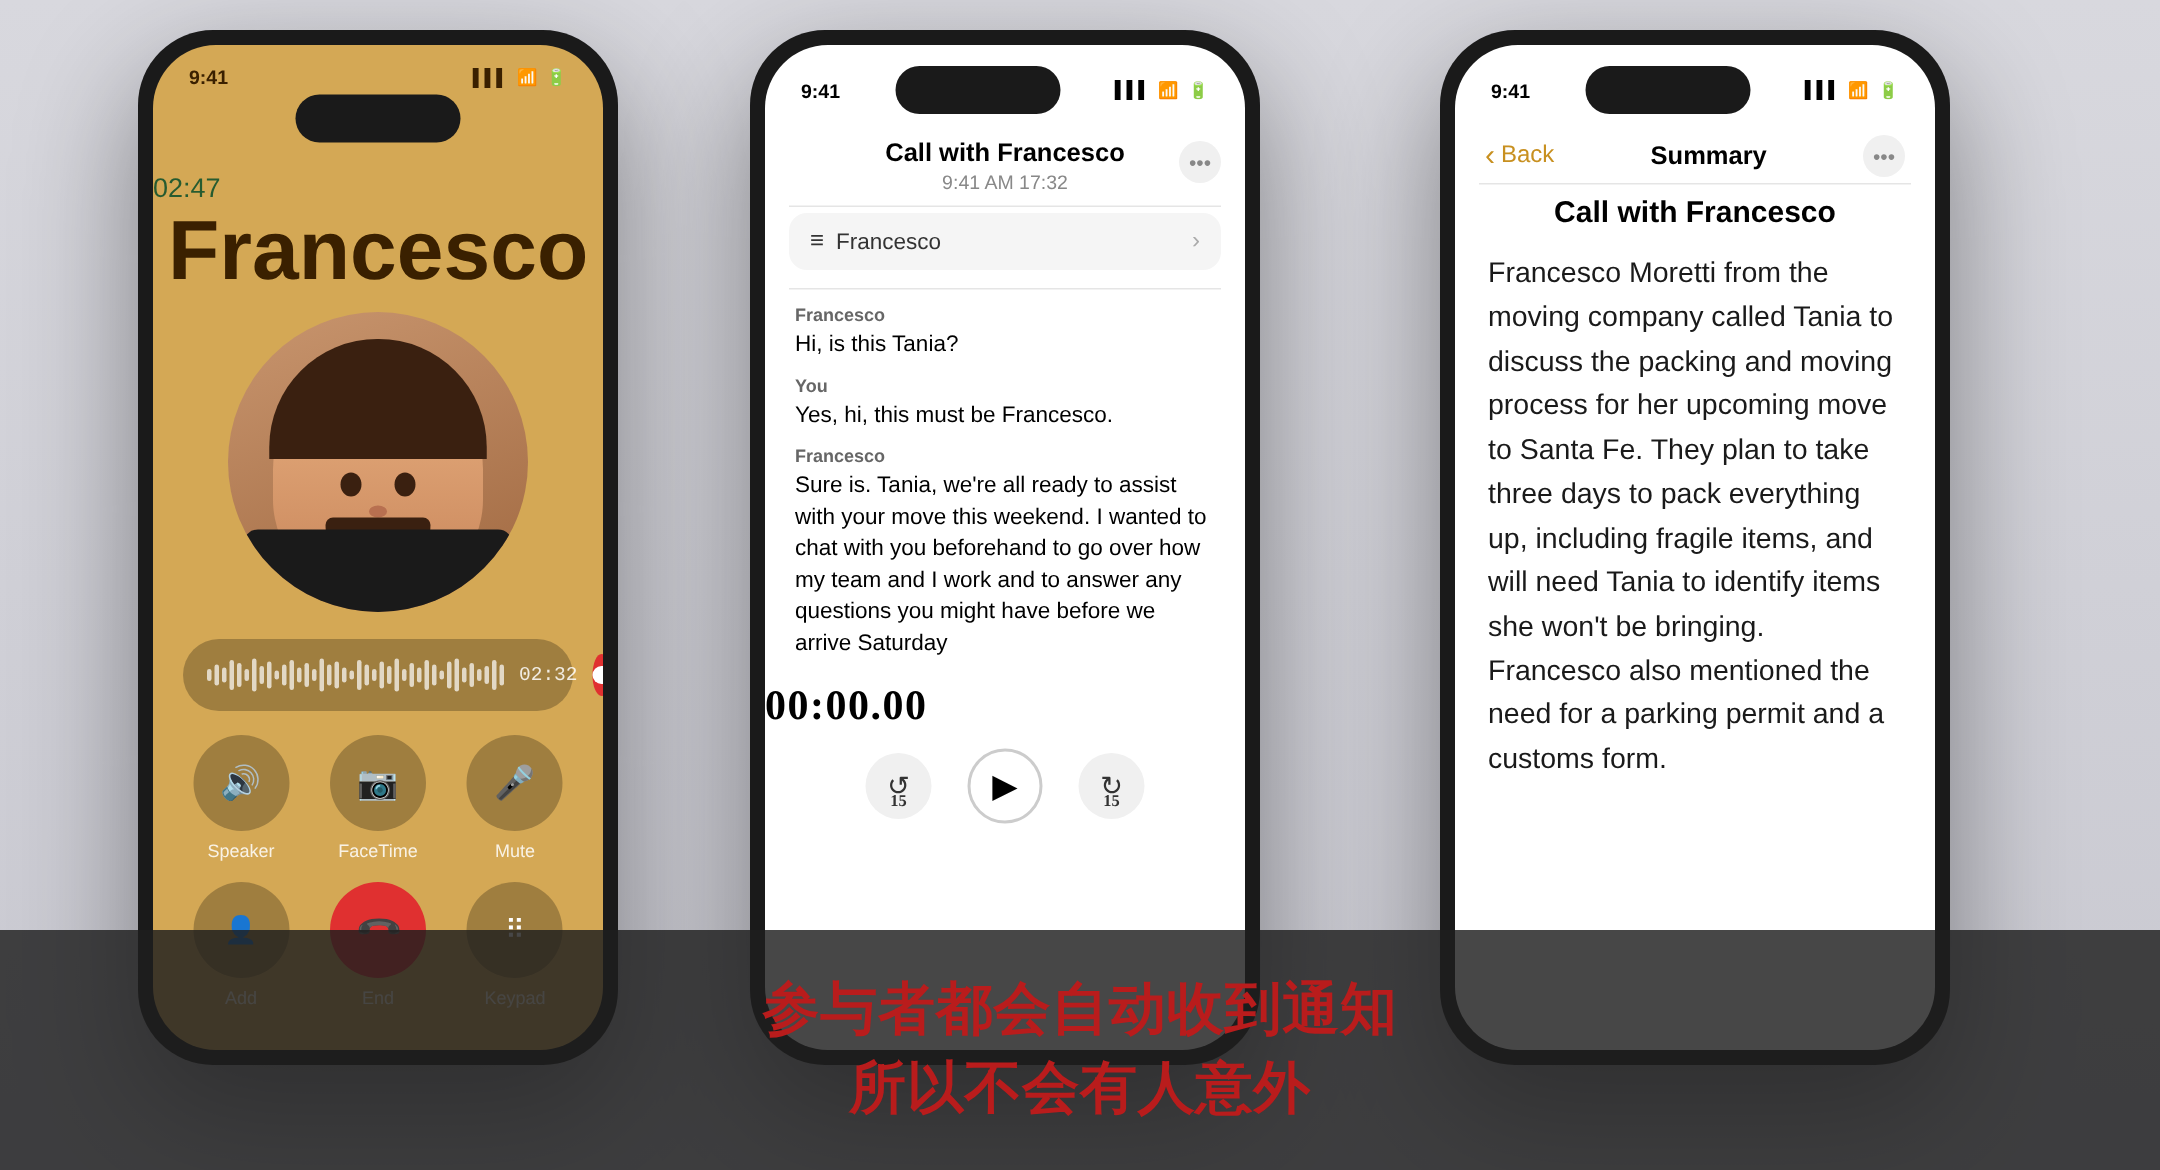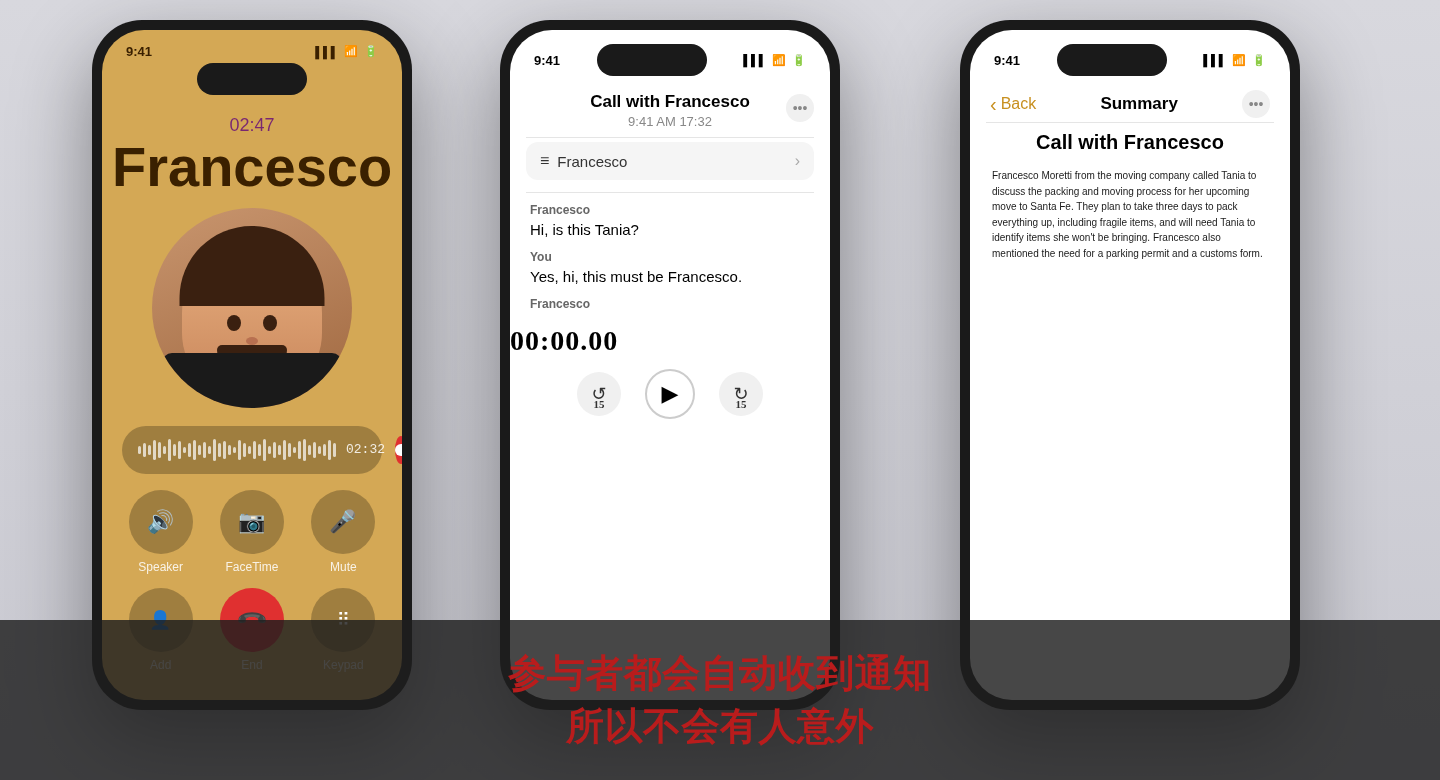--- a/index.html
+++ b/index.html
@@ -83,22 +83,22 @@
 
     .dynamic-island1 {
       width: 110px;
       height: 32px;
       background: #1a1a1a;
       border-radius: 20px;
       margin: 0 auto 8px;
     }
 
     .call-timer {
-      text-align: center;
-      color: #701a75;
+      text-align: left;
+      color: #14532d;
       font-size: 18px;
       font-weight: 500;
       margin-top: 20px;
       opacity: 0.9;
     }
 
     .caller-name {
       text-align: center;
       color: #3a2000;
       font-size: 56px;
@@ -507,21 +507,21 @@
       padding: 8px 22px 16px;
     }
     .summary-title {
       font-size: 20px;
       font-weight: 700;
       color: #000;
       text-align: center;
       margin-bottom: 14px;
     }
     .summary-body {
-      font-size: 10px;
+      font-size: 19px;
       color: #1a1a1a;
       line-height: 1.55;
     }
     .divider-line {
       height: 1px;
       background: #e5e5e5;
       margin: 0 16px;
     }
   </style>
 </head>
@@ -693,20 +693,21 @@
     <div class="divider-line"></div>
 
     <div class="transcript-content">
       <div class="transcript-speaker">Francesco</div>
       <div class="transcript-line">Hi, is this Tania?</div>
 
       <div class="transcript-speaker">You</div>
       <div class="transcript-line">Yes, hi, this must be Francesco.</div>
 
       <div class="transcript-speaker">Francesco</div>
+      <div class="transcript-line">Sure is. Tania, we're all ready to assist with your move this weekend. I wanted to chat with you beforehand to go over how my team and I work and to answer any questions you might have before we arrive Saturday</div>
     </div>
 
     <div class="playback-section">
       <div class="playback-timer">00:00.00</div>
       <div class="playback-controls">
         <div class="skip-btn">
           <span style="font-size:18px;">↺</span>
           <span class="skip-label" style="bottom:6px;">15</span>
         </div>
         <div class="play-btn">

